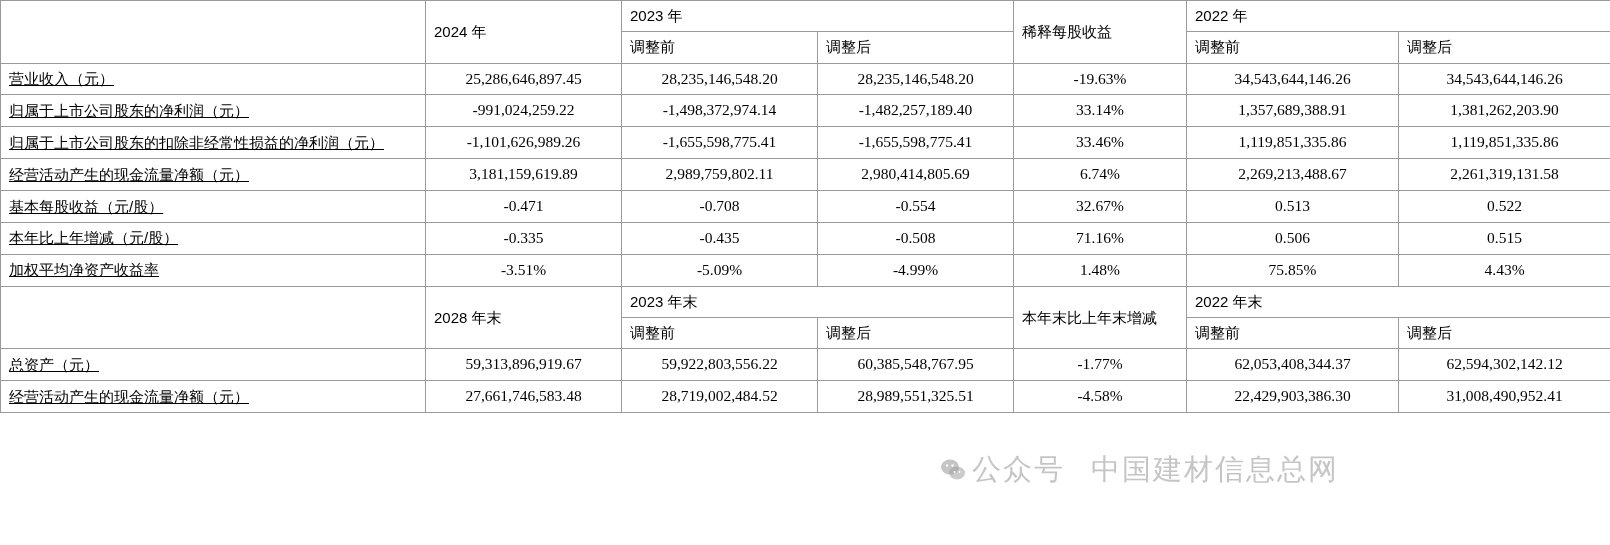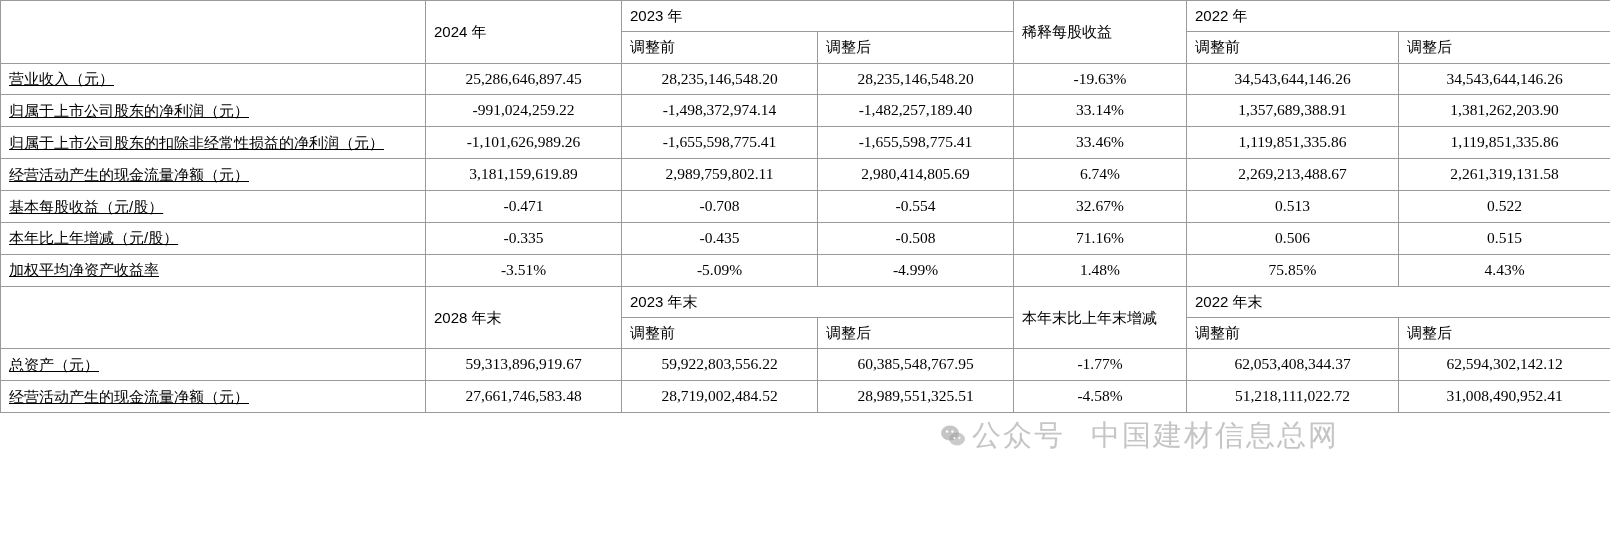--- a/index.html
+++ b/index.html
@@ -45,21 +45,21 @@
   }
   td.num {
     text-align: center;
     font-family: "Liberation Serif", serif;
     font-size: 15.5px;
     white-space: nowrap;
   }
   .watermark {
     position: absolute;
     left: 940px;
-    top: 416px;
+    top: 450px;
     font-size: 29px;
     color: rgba(150,150,150,0.55);
     letter-spacing: 2px;
     font-family: "Liberation Sans", sans-serif;
     white-space: nowrap;
     pointer-events: none;
   }
   .watermark .mlogo {
     display: inline-block;
     width: 26px;
@@ -186,21 +186,21 @@
         <td class="num">-1.77%</td>
         <td class="num">62,053,408,344.37</td>
         <td class="num">62,594,302,142.12</td>
       </tr>
       <tr>
         <td class="rowlabel">经营活动产生的现金流量净额（元）</td>
         <td class="num">27,661,746,583.48</td>
         <td class="num">28,719,002,484.52</td>
         <td class="num">28,989,551,325.51</td>
         <td class="num">-4.58%</td>
-        <td class="num">51,218,111,022.72</td>
+        <td class="num">22,429,903,386.30</td>
         <td class="num">31,008,490,952.41</td>
       </tr>
     </tbody>
   </table>
 </div>
 
 <div class="watermark">
   <span class="mlogo">
     <svg width="26" height="26" viewBox="0 0 26 26">
       <ellipse cx="10" cy="10" rx="9" ry="7.5" fill="rgba(140,140,140,0.5)"></ellipse>

